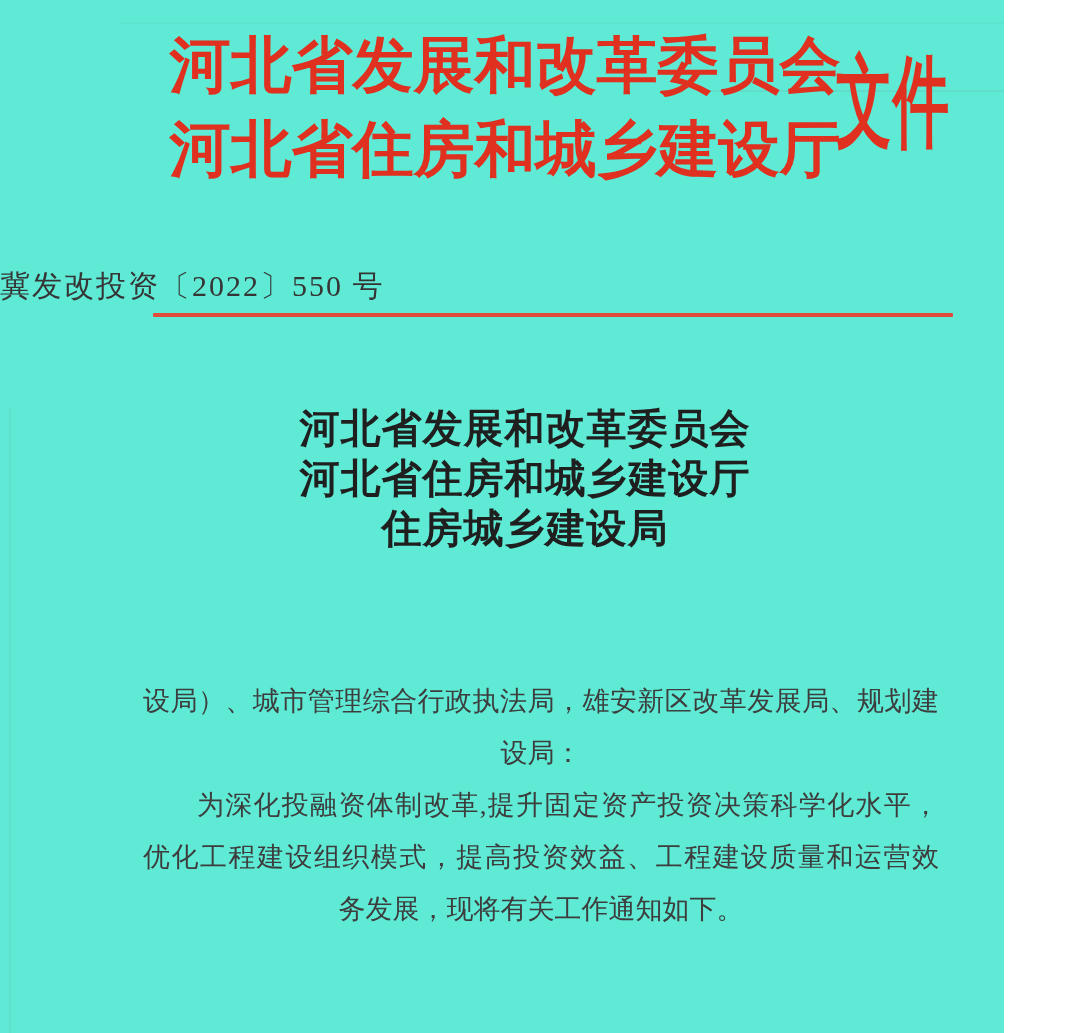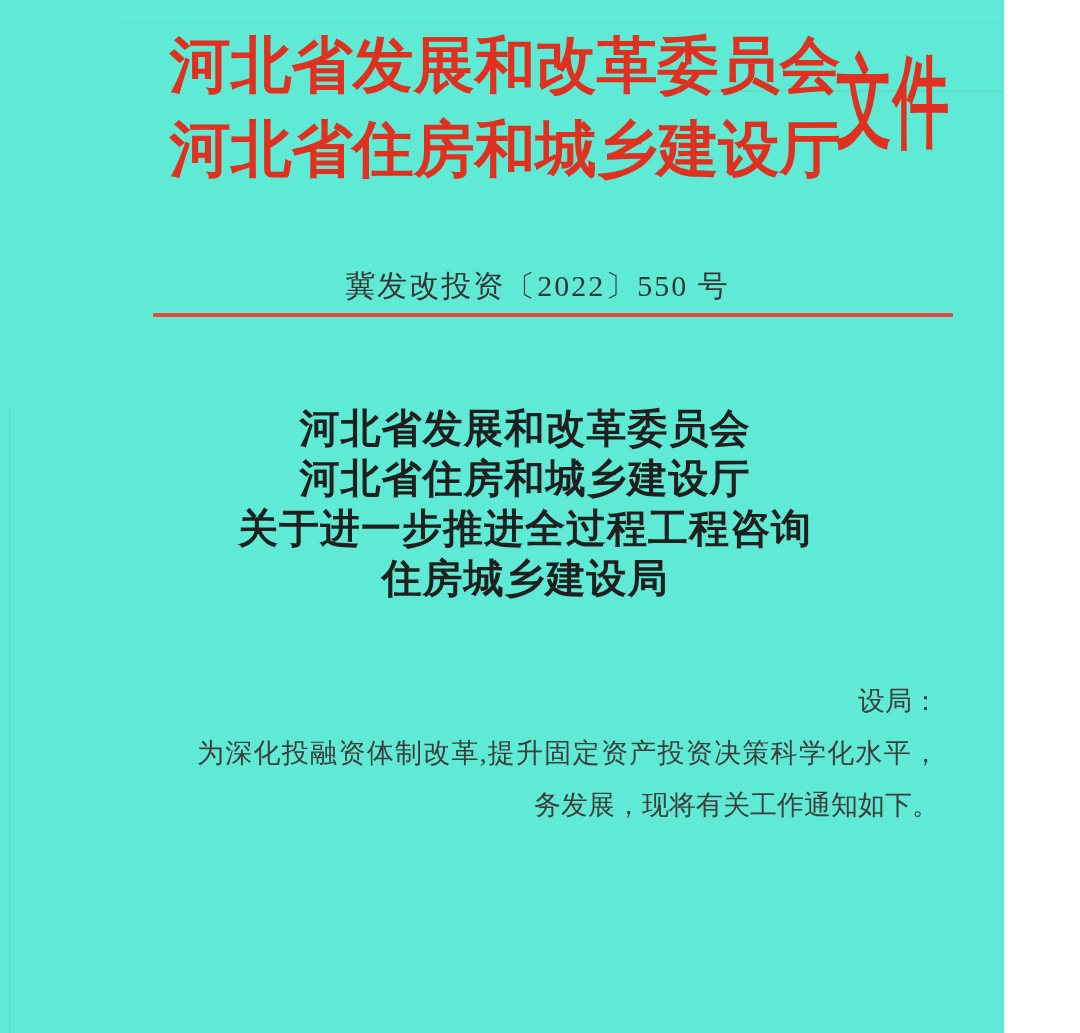--- a/index.html
+++ b/index.html
@@ -43,21 +43,21 @@
     transform-origin: left top;
     letter-spacing: 2px;
   }
 
   
   .doc-number {
     position: absolute;
     top: 266px;
     left: 0;
     width: 1075px;
-    text-align: center;
+    text-align: left;
     color: #353535;
     font-size: 30px;
     letter-spacing: 2px;
     white-space: nowrap;
   }
 
   
   .red-rule {
     position: absolute;
     top: 313px;
@@ -88,21 +88,21 @@
     position: absolute;
     top: 675px;
     left: 143px;
     width: 796px;
     color: #3d3d3d;
     font-size: 27px;
     line-height: 52px;
   }
   .body-line {
     white-space: nowrap;
-    text-align: right;
+    text-align: center;
   }
   .body-line.just {
     white-space: normal;
     text-align: justify;
     text-align-last: justify;
     text-justify: inter-character;
   }
   .body-line.indent {
     padding-left: 54px;
     font-family: Liberation Serif, serif;
@@ -149,23 +149,24 @@
   </div>
   <div class="header-docword">文件</div>
 
   <div class="doc-number">冀发改投资〔2022〕550 号</div>
 
   <div class="red-rule"></div>
 
   <div class="doc-title">
     <div>河北省发展和改革委员会</div>
     <div>河北省住房和城乡建设厅</div>
-    <div>关于进一步推进全过程工程咨询</div>
     <div>住房城乡建设局</div>
   </div>
 
   <div class="doc-body">
+    <div class="body-line just">设局）、城市管理综合行政执法局，雄安新区改革发展局、规划建</div>
     <div class="body-line">设局：</div>
     <div class="body-line just indent">为深化投融资体制改革,提升固定资产投资决策科学化水平，</div>
+    <div class="body-line just">优化工程建设组织模式，提高投资效益、工程建设质量和运营效</div>
     <div class="body-line">务发展，现将有关工作通知如下。</div>
   </div>
 
 </div>
 
 </body></html>

